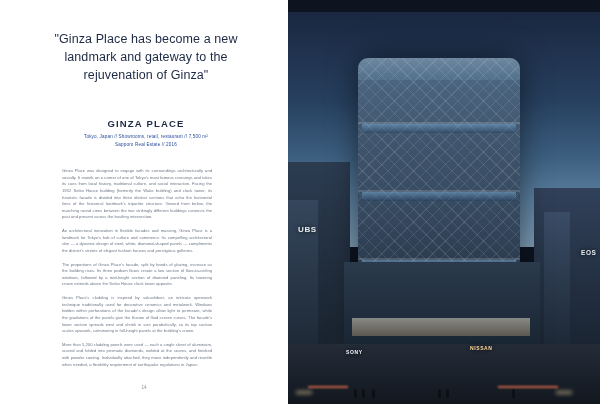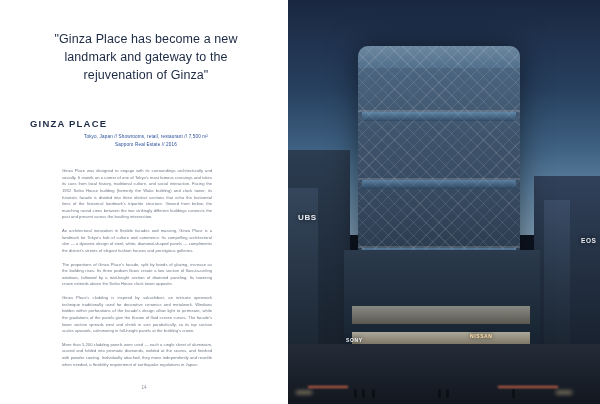--- a/index.html
+++ b/index.html
@@ -40,21 +40,21 @@
     line-height: 1.45;
     letter-spacing: 0.1px;
     font-family: "Liberation Sans", sans-serif;
     font-weight: 400;
   }
   .proj-title {
     position: absolute;
     left: 30px;
     top: 118px;
     width: 232px;
-    text-align: left;
+    text-align: center;
     color: #1d2a44;
     font-size: 9.5px;
     font-weight: bold;
     letter-spacing: 1.2px;
   }
   .proj-meta {
     position: absolute;
     left: 30px;
     top: 133px;
     width: 232px;
@@ -95,20 +95,21 @@
     position: relative;
     width: 312px;
     height: 404px;
     background: #0d1420;
     overflow: hidden;
   }
   .photo {
     position: absolute;
     inset: 0;
     overflow: hidden;
+    margin-top: 12px;
   }
   
   .sky {
     position: absolute;
     left: 0; top: 0; right: 0; height: 235px;
     background: linear-gradient(180deg, #1a2740 0%, #27405f 38%, #3d5f80 62%, #5b7f9e 80%, #7d9cb4 100%);
   }
   
   .bldg {
     position: absolute;

